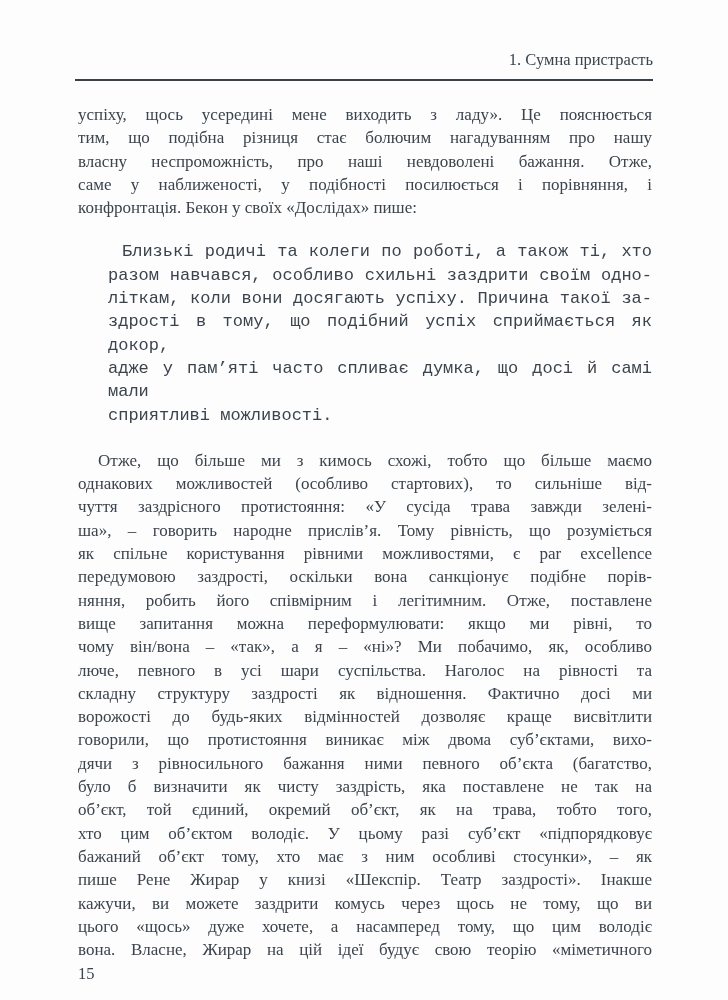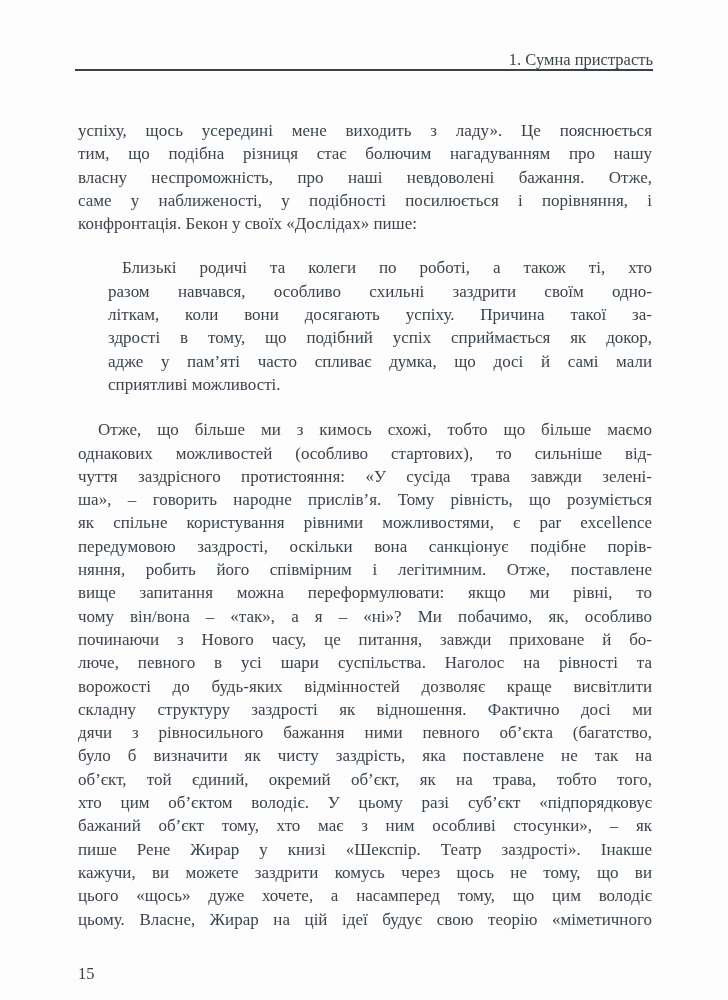--- a/index.html
+++ b/index.html
@@ -17,34 +17,35 @@
     color: #3b434d;
   }
   .running-header {
     position: absolute;
     left: 75px;
     top: 50px;
     width: 578px;
     text-align: right;
     font-size: 16.5px;
     line-height: 19px;
-    padding-bottom: 0;
+    padding-bottom: 10px;
     border-bottom: 2.5px solid #39414b;
   }
   .text-block {
     position: absolute;
     left: 78px;
-    top: 119px;
+    top: 103px;
     width: 574px;
     font-size: 17px;
     line-height: 23.3px;
   }
   .para { margin: 0; }
   .para.quote {
     margin: 21px 0 22px 30px;
+    font-family: Liberation Mono, monospace;
   }
   .line {
     text-align: justify;
     text-align-last: justify;
   }
   .line.no-stretch {
     text-align-last: left;
   }
   .para.body .line.findent { text-indent: 20px; }
   .para.quote .line.findent { text-indent: 14px; }
@@ -83,30 +84,30 @@
       <div class="para body">
         <div class="line findent"><span>Отже, що більше ми з кимось схожі, тобто що більше маємо</span></div>
         <div class="line"><span>однакових можливостей (особливо стартових), то сильніше від-</span></div>
         <div class="line"><span>чуття заздрісного протистояння: «У сусіда трава завжди зелені-</span></div>
         <div class="line"><span>ша», – говорить народне прислів’я. Тому </span><span class="it">рівність</span><span>, що розуміється</span></div>
         <div class="line"><span>як спільне користування рівними можливостями, є par excellence</span></div>
         <div class="line"><span>передумовою заздрості, оскільки вона санкціонує подібне порів-</span></div>
         <div class="line"><span>няння, робить його співмірним і легітимним. Отже, поставлене</span></div>
         <div class="line"><span>вище запитання можна переформулювати: якщо ми рівні, то</span></div>
         <div class="line"><span>чому він/вона – «так», а я – «ні»? Ми побачимо, як, особливо</span></div>
-        <div class="line"><span>починаючи з Нового часу, це питання, завжди приховане й бо-</span></div>
         <div class="line"><span>люче, певного в усі шари суспільства. Наголос на рівності та</span></div>
+        <div class="line"><span>складну структуру заздрості як відношення. Фактично досі ми</span></div>
         <div class="line"><span>ворожості до будь-яких відмінностей дозволяє краще висвітлити</span></div>
-        <div class="line"><span>складну структуру заздрості як відношення. Фактично досі ми</span></div>
+        <div class="line"><span>говорили, що протистояння виникає між двома суб’єктами, вихо-</span></div>
         <div class="line"><span>дячи з рівносильного бажання ними певного об’єкта (багатство,</span></div>
         <div class="line"><span>було б визначити як </span><span class="it">чисту</span><span> заздрість, яка поставлене не так на</span></div>
         <div class="line"><span class="it">об’єкт</span><span>, той єдиний, окремий об’єкт, як на </span><span class="it">трава</span><span>, тобто того,</span></div>
         <div class="line"><span>хто цим об’єктом володіє. У цьому разі суб’єкт «підпорядковує</span></div>
         <div class="line"><span>бажаний об’єкт тому, хто має з ним особливі стосунки», – як</span></div>
         <div class="line"><span>пише Рене Жирар у книзі «Шекспір. Театр заздрості». Інакше</span></div>
         <div class="line"><span>кажучи, ви можете заздрити комусь через щось не тому, що ви</span></div>
         <div class="line"><span>цього «щось» дуже хочете, а насамперед </span><span class="it">тому, що цим володіє</span></div>
-        <div class="line"><span class="it">цьому</span><span>. Власне, Жирар на цій ідеї будує свою теорію «міметичного</span></div>
+        <div class="line"><span class="it">вона</span><span>. Власне, Жирар на цій ідеї будує свою теорію «міметичного</span></div>
       </div>
     </div>
 
   <div class="page-number">15</div>
 </div>
 
 </body></html>

